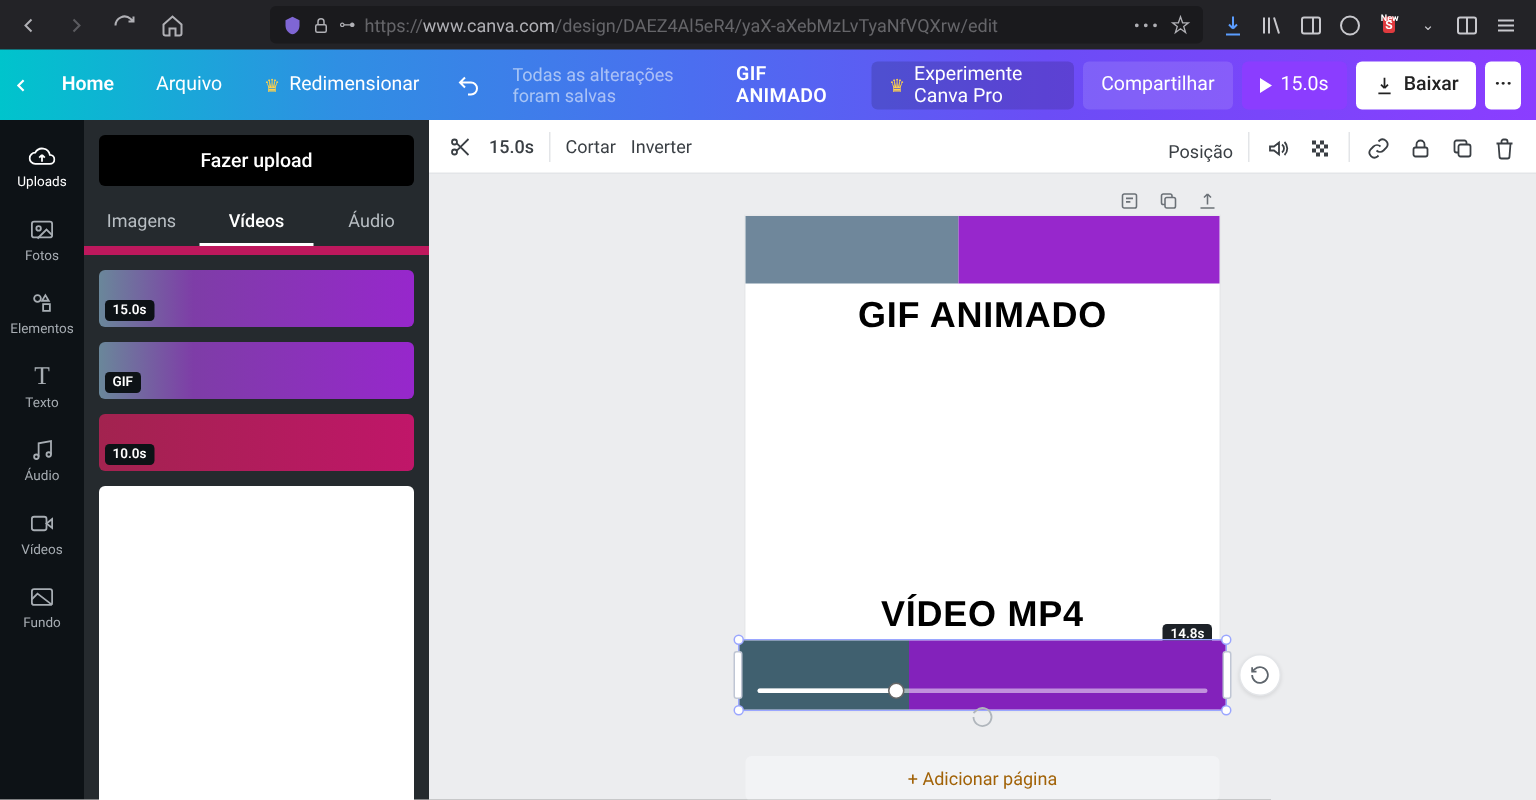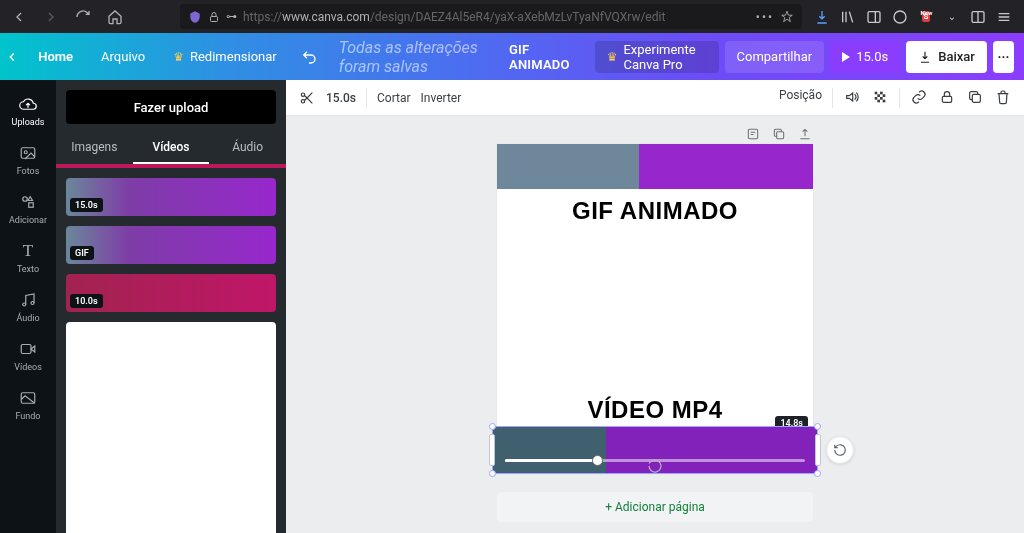--- a/index.html
+++ b/index.html
@@ -17,21 +17,21 @@
   .dl-blue svg { stroke:#5b9dff; }
   .red-badge { background:#e03a3e; color:#fff; font-size:8px; font-weight:bold; padding:1px 2px; border-radius:2px; position:relative; }
   .red-badge .corner { position:absolute; top:-2px; right:-2px; font-size:6px; color:#fff; }
 
   
   .app-header { height: 47px; background: linear-gradient(90deg, #00c4cc 0%, #2f8fe3 22%, #4b6ef0 45%, #6b4df6 68%, #8b3dff 100%); display:flex; align-items:center; padding:0 10px 0 0; color:#fff; font-size:13px; }
   .hdr-left { display:flex; align-items:center; height:100%; }
   .hdr-btn { height:100%; display:flex; align-items:center; padding:12px 14px; gap:6px; }
   .hdr-back { width:36px; justify-content:center; padding:0; }
   .crown { color:#ffd24d; font-size:12px; }
-  .saved-text { font-style: italic; opacity:0.55; margin-left:12px; font-size:16px; }
+  .saved-text { opacity:0.55; margin-left:12px; font-size:12px; }
   .hdr-spacer { flex:1; }
   .hdr-title { font-weight:600; letter-spacing:0.2px; margin: 0 14px; }
   .hdr-right { display:flex; align-items:center; gap:6px; }
   .hdr-chip { height:32px; border-radius:4px; display:flex; align-items:center; padding:0 12px; gap:6px; font-size:13px; }
   .chip-pro { background: rgba(0,0,0,0.14); }
   .chip-share { background: rgba(255,255,255,0.12); }
   .chip-play { background: #8b3dff; }
   .chip-play .tri { width:0;height:0;border-top:5px solid transparent;border-bottom:5px solid transparent;border-left:8px solid #fff; }
   .chip-download { background:#fff; color:#222; font-weight:500; }
   .chip-download .dl { width:14px; height:14px; }
@@ -43,38 +43,38 @@
   
   .rail { width: 56px; background:#0d1216; display:flex; flex-direction:column; padding-top:6px; }
   .rail-item { color:#a7adb3; display:flex; flex-direction:column; align-items:center; gap:3px; padding:8px 0; font-size:9px; }
   .rail-item.active { color:#fff; }
   .rail-ico { width:20px; height:20px; display:flex; align-items:center; justify-content:center; font-size:16px; }
   .rail-item svg { width:18px; height:18px; }
 
   
   .panel { width: 230px; background:#252a2e; display:flex; flex-direction:column; position:relative; }
   .upload-btn { margin:10px 10px 8px; height:34px; background:#000000; color:#fff; border-radius:4px; display:flex; align-items:center; justify-content:center; font-size:13px; font-weight:500; }
-  .panel-tabs { display:flex; color:#b8bec3; font-size:12px; border-bottom:4px solid #be185d; }
+  .panel-tabs { display:flex; color:#b8bec3; font-size:12px; border-bottom:6px solid #be185d; }
   .ptab { flex:1; text-align:center; padding:8px 0; }
   .ptab.active { color:#fff; border-bottom:2px solid #fff; font-weight:500; }
   .plist { flex:1; overflow-y:auto; padding:10px 10px 0; }
   .pitem { border-radius:4px; height:38px; margin-bottom:10px; position:relative; display:flex; align-items:flex-end; padding:4px; }
   .pitem .badge { background:#0d1216; color:#fff; font-size:9px; font-weight:600; padding:2px 5px; border-radius:3px; }
   .p1 { background: linear-gradient(90deg,#6a879a 0%, #7e3da7 30%, #9727cc 100%); }
   .p2 { background: linear-gradient(90deg,#6a879a 0%, #7e3da7 30%, #9727cc 100%); }
   .p3 { background: linear-gradient(90deg,#a2234f 0%, #c01669 100%); }
   .pbig { background:#fff; height:250px; border-radius:4px; }
   .panel-pull { position:absolute; right:-13px; top:50%; transform:translateY(-50%); width:13px; height:60px; background:#252a2e; border-radius:0 6px 6px 0; display:flex; align-items:center; justify-content:center; color:#cfd4d8; font-size:10px; }
 
   
   .canvas-area { flex:1; display:flex; flex-direction:column; background:#fff; position:relative; }
   .ctoolbar { height:36px; border-bottom:1px solid #e3e5e8; display:flex; align-items:center; padding:0 12px; font-size:12px; color:#3a3f44; gap:14px; }
   .ctb-left { display:flex; align-items:center; gap:10px; }
   .ctb-spacer { flex:1; }
-  .ctb-right { display:flex; align-items:flex-start; gap:10px; }
+  .ctb-right { display:flex; align-items:flex-end; gap:10px; }
   .ctb-ico { width:18px; height:18px; display:flex; align-items:center; justify-content:center; }
   .ctb-sep { width:1px; height:20px; background:#e3e5e8; }
   .ctb svg { width:16px; height:16px; }
 
   .stage { flex:1; background:#ecedef; display:flex; justify-content:center; align-items:flex-start; padding:12px 0 0; position:relative; overflow:hidden; }
   .page-wrap { position:relative; }
   .page-icons { position:absolute; top:-2px; right:0; display:flex; gap:10px; color:#6b7177; }
   .page-icons .pi { width:16px; height:16px; display:flex; align-items:center; justify-content:center; }
   .page { width:316px; margin-top: 16px; background:#fff; box-shadow: 0 0 0 1px rgba(0,0,0,0.02); position:relative; }
   .strip { height:45px; display:flex; }
@@ -92,21 +92,21 @@
   .vprog .knob { position:absolute; right:-5px; top:-4px; width:11px; height:11px; background:#fff; border-radius:50%; border:1px solid #666;}
   .vhandle { position:absolute; top:50%; transform:translateY(-50%); width:6px; height:32px; background:#fff; border:1px solid #bfc6d4; border-radius:2px; }
   .vhandle.left { left:-4px; }
   .vhandle.right { right:-4px; }
   .vcorner { position:absolute; width:7px; height:7px; background:#fff; border:1px solid #9aa6ff; border-radius:50%; }
   .vc1 { top:-4px; left:-4px; } .vc2 { top:-4px; right:-4px; } .vc3 { bottom:-4px; left:-4px; } .vc4 { bottom:-4px; right:-4px; }
   .time-bubble { position:absolute; top:-10px; right:10px; background:#1d2228; color:#fff; font-size:9px; font-weight:600; padding:2px 5px; border-radius:3px; }
   .rotate-circ { position:absolute; right:-36px; top:50%; transform:translateY(-50%); width:28px; height:28px; background:#fff; border:1px solid #e3e5e8; border-radius:50%; display:flex; align-items:center; justify-content:center; color:#5e656c; box-shadow: 0 1px 3px rgba(0,0,0,0.1); }
   .rotate-circ svg { width:14px; height:14px; }
 
-  .add-page { margin-top:18px; width:316px; height:30px; background:#f2f3f5; display:flex; align-items:center; justify-content:center; color:#15803d; font-size:12px; gap:4px; border-radius:4px; }
+  .add-page { margin-top:30px; width:316px; height:30px; background:#f2f3f5; display:flex; align-items:center; justify-content:center; color:#a16207; font-size:12px; gap:4px; border-radius:4px; }
   .center-cue { position:absolute; left:50%; bottom:44px; transform:translate(-50%,0); color:#b0b6bc; }
 
   
   .br-bar { position:absolute; bottom:8px; right:10px; display:flex; align-items:center; gap:8px; }
   .zoom { display:flex; align-items:center; gap:6px; color:#3a3f44; font-size:12px; }
   .zoom svg { width:14px; height:14px; }
   .help { background:#8b3dff; color:#fff; border-radius:16px; height:30px; padding:0 14px; display:flex; align-items:center; font-size:13px; gap:5px; box-shadow:0 2px 6px rgba(139,61,255,0.4); }
 
 </style>
 </head>
@@ -262,21 +262,21 @@
         <span>Fotos</span>
       </div>
     <div class="rail-item">
         <span class="rail-ico">
           <svg viewBox="0 0 24 24" fill="none" stroke="currentColor" stroke-width="1.6">
             <circle cx="8" cy="8" r="3"></circle>
             <rect x="13" y="13" width="6" height="6"></rect>
             <path d="M15 5l3 5h-6z"></path>
           </svg>
         </span>
-        <span>Adicionar</span>
+        <span>Elementos</span>
       </div>
     <div class="rail-item">
         <span class="rail-ico" style="font-family:serif;font-size:17px">T</span>
         <span>Texto</span>
       </div>
     <div class="rail-item">
         <span class="rail-ico">
           <svg viewBox="0 0 24 24" fill="none" stroke="currentColor" stroke-width="1.6">
             <path d="M9 18V6l11-2v12"></path>
             <circle cx="7" cy="18" r="2"></circle>

